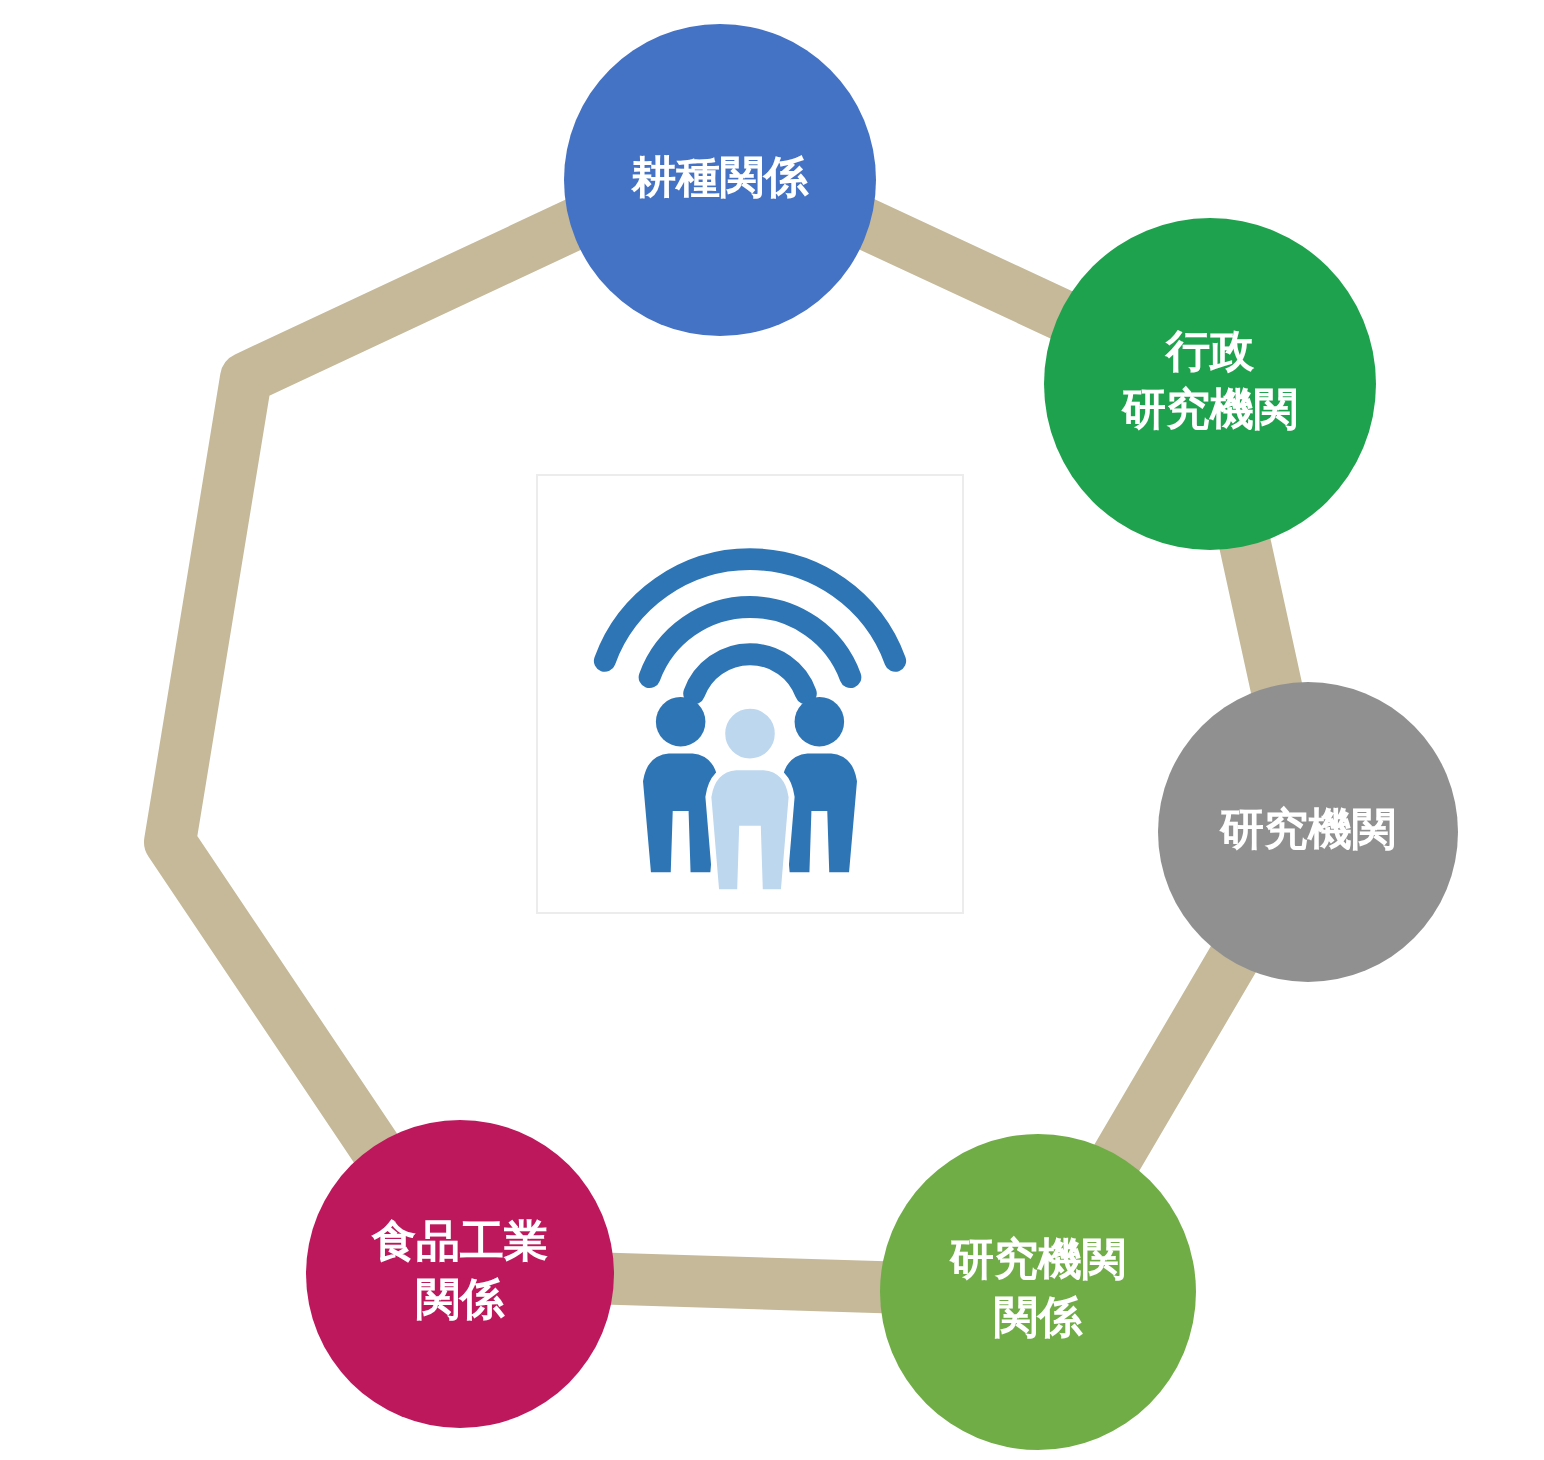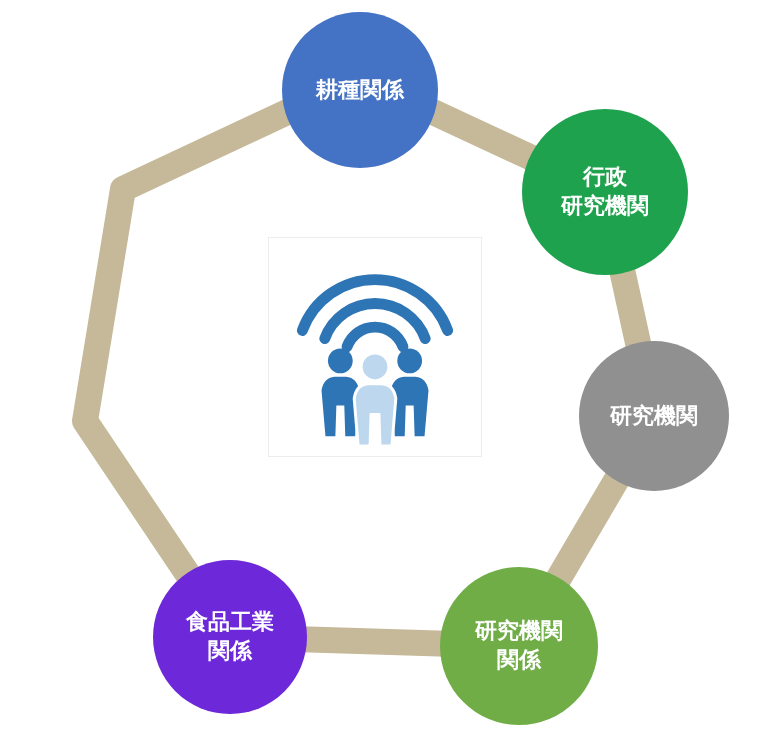--- a/index.html
+++ b/index.html
@@ -84,21 +84,21 @@
 
   <div class="node node-fert" style="background-color: rgb(144, 144, 144);">
     <span class="label">研究機関</span>
   </div>
 
   <div class="node node-recycle" style="background-color: rgb(112, 173, 71);">
     <span class="label">研究機関
 関係</span>
   </div>
 
-  <div class="node node-food" style="background-color: #6d28d9;">
+  <div class="node node-food" style="background-color: #be185d;">
     <span class="label">食品工業
 関係</span>
   </div>
 
 
 
   <div class="center-box">
     <svg viewBox="0 0 214 220">
 
       <path d="M 33.7 93.3 A 78 78 0 0 1 180.3 93.3" fill="none" stroke-width="11" stroke-linecap="round" stroke="#2E75B6"></path>

